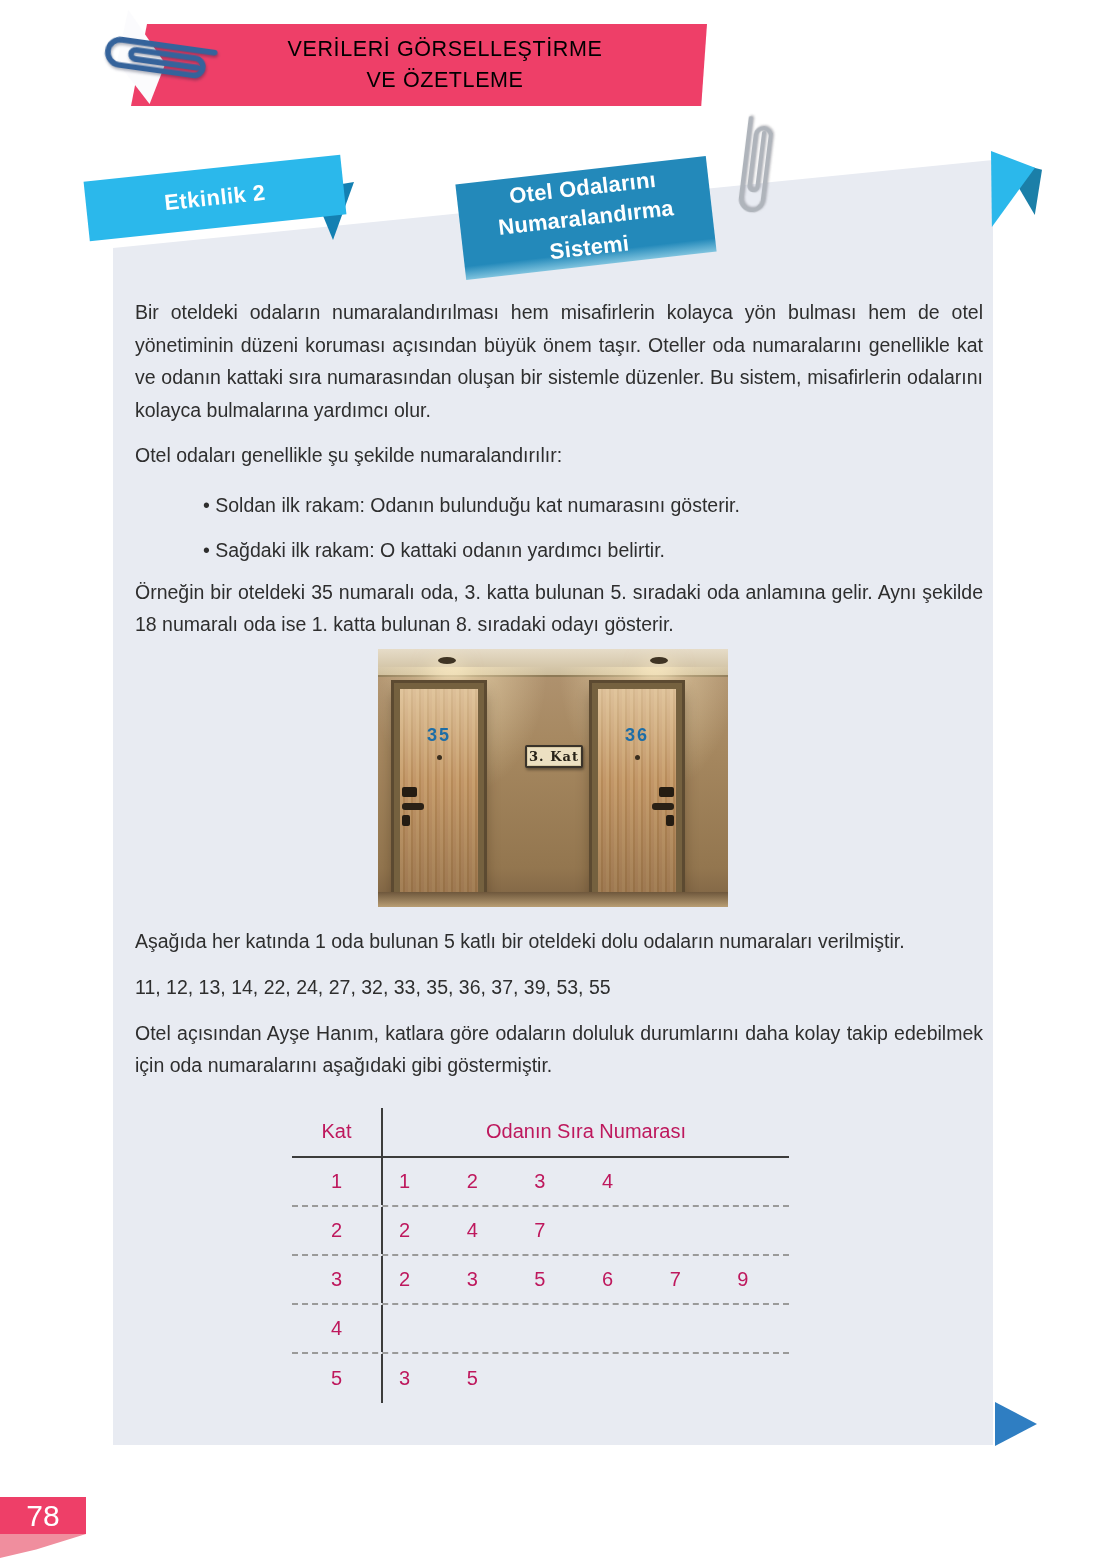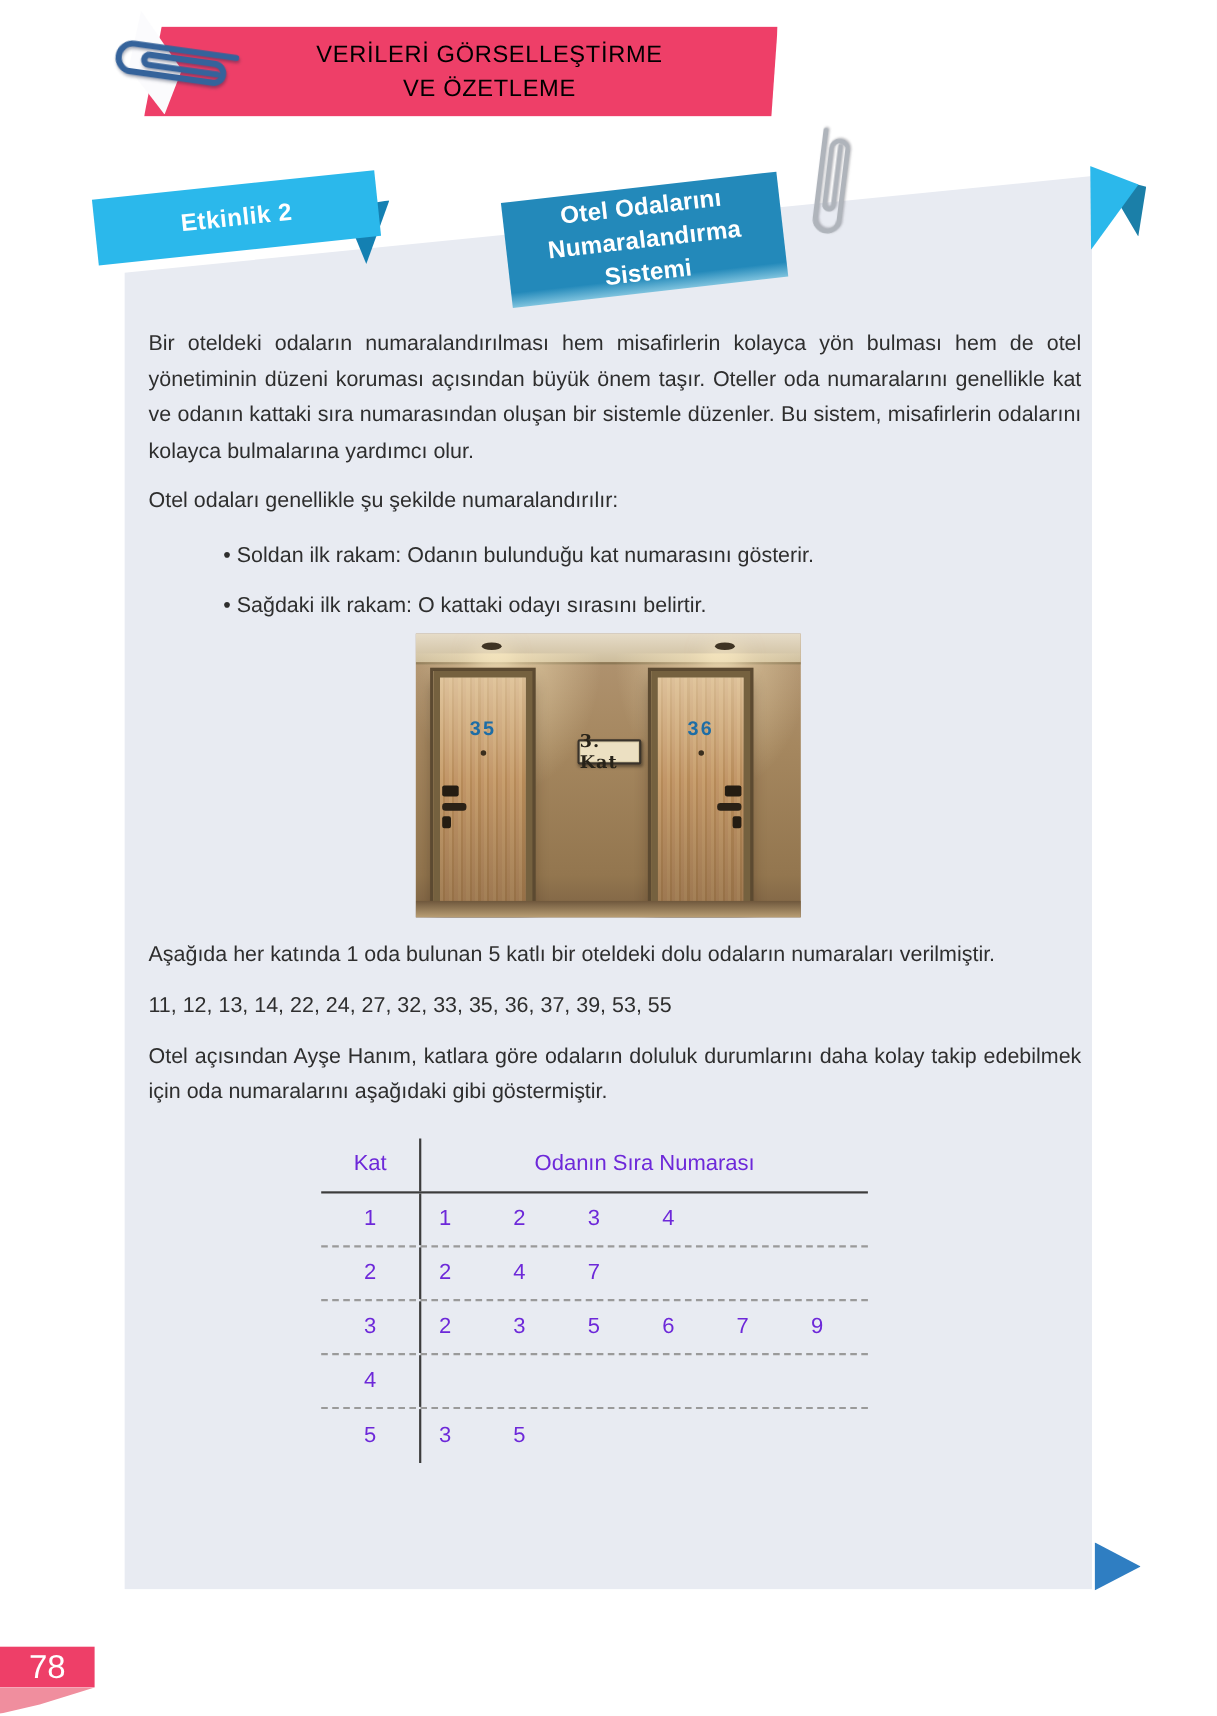--- a/index.html
+++ b/index.html
@@ -79,25 +79,25 @@
   .handle{position:absolute;top:98px;width:24px;}
   .door.left .handle{left:2px;} .door.right .handle{right:2px;}
   .door.right .handle>div{margin-left:auto;}
   .reader{width:15px;height:10px;background:#241c12;border-radius:2px;margin-bottom:6px;}
   .lever{width:22px;height:7px;background:#2a2116;border-radius:3px;}
   .knob{width:8px;height:11px;background:#241c12;border-radius:2px;margin-top:5px;}
   .floor-sign{position:absolute;left:147px;top:96px;width:58px;height:23px;box-sizing:border-box;
         background:#ece0c2;border:2px solid #3a332a;border-radius:2px;
         box-shadow:0 0 0 1px #d9cba6 inset,1px 2px 3px rgba(0,0,0,.4);
         display:flex;align-items:center;justify-content:center;
-        font-family:"DejaVu Serif",serif;font-weight:bold;font-size:16px;color:#272218;letter-spacing:1px;}
+        font-family:"DejaVu Serif",serif;font-weight:bold;font-size:13px;color:#272218;letter-spacing:1px;}
   .floor{position:absolute;bottom:0;left:0;right:0;height:15px;background:linear-gradient(180deg,#6e573c,#b99e74);}
 
   
-  .table-wrap{margin-left:157px;width:497px;font-size:20px;color:#6d28d9;}
+  .table-wrap{margin-left:157px;width:497px;font-size:20px;color:#be185d;}
   .thead{display:flex;height:50px;border-bottom:2px solid #3c3c3c;box-sizing:border-box;}
   .kat-cell{width:89px;display:flex;align-items:center;justify-content:center;flex:none;}
   .title-cell{flex:1;border-left:2px solid #3c3c3c;display:flex;align-items:center;justify-content:center;}
   .trow{display:flex;height:49px;box-sizing:border-box;}
   .trow.sep{border-bottom:2px dashed #9a9a9a;}
   .leaves{flex:1;border-left:2px solid #3c3c3c;display:grid;grid-template-columns:repeat(6,1fr);align-items:center;}
   .leaf{padding-left:16px;}
 
   
   .arrow-right{position:absolute;left:995px;top:1402px;width:42px;height:44px;background:#2F7EC2;
@@ -137,21 +137,22 @@
     <div class="tline">Sistemi</div>
   </div>
   <svg class="clip-gray" viewBox="0 0 140 46">
     <path d="M132 13 H40 a12.5 12.5 0 0 0 0 25 h74 a8.5 8.5 0 0 0 0 -17 H55 a4.5 4.5 0 0 0 0 9 h62" fill="none" stroke-linecap="round"></path>
   </svg>
 
   <div class="flow">
     <p class="para">Bir oteldeki odaların numaralandırılması hem misafirlerin kolayca yön bulması hem de otel yönetiminin düzeni koruması açısından büyük önem taşır. Oteller oda numaralarını genellikle kat ve odanın kattaki sıra numarasından oluşan bir sistemle düzenler. Bu sistem, misafirlerin odalarını kolayca bulmalarına yardımcı olur.</p>
     <p class="para p2">Otel odaları genellikle şu şekilde numaralandırılır:</p>
     <div class="bullet-line">• Soldan ilk rakam: Odanın bulunduğu kat numarasını gösterir.</div>
-    <div class="bullet-line">• Sağdaki ilk rakam: O kattaki odayı sırasını belirtir.</div>
+    <div class="bullet-line">• Sağdaki ilk rakam: O kattaki odanın yardımcı belirtir.</div>
+    <p class="para p3">Örneğin bir oteldeki 35 numaralı oda, 3. katta bulunan 5. sıradaki oda anlamına gelir. Aynı şekilde 18 numaralı oda ise 1. katta bulunan 8. sıradaki odayı gösterir.</p>
 
     <div class="photo">
       <div class="ceiling"></div>
       <div class="downlight dl"></div>
       <div class="downlight dr"></div>
       <div class="glow gl"></div>
       <div class="glow gr"></div>
       <div class="door left">
         <div class="door-number">35</div>
         <div class="peephole"></div>

